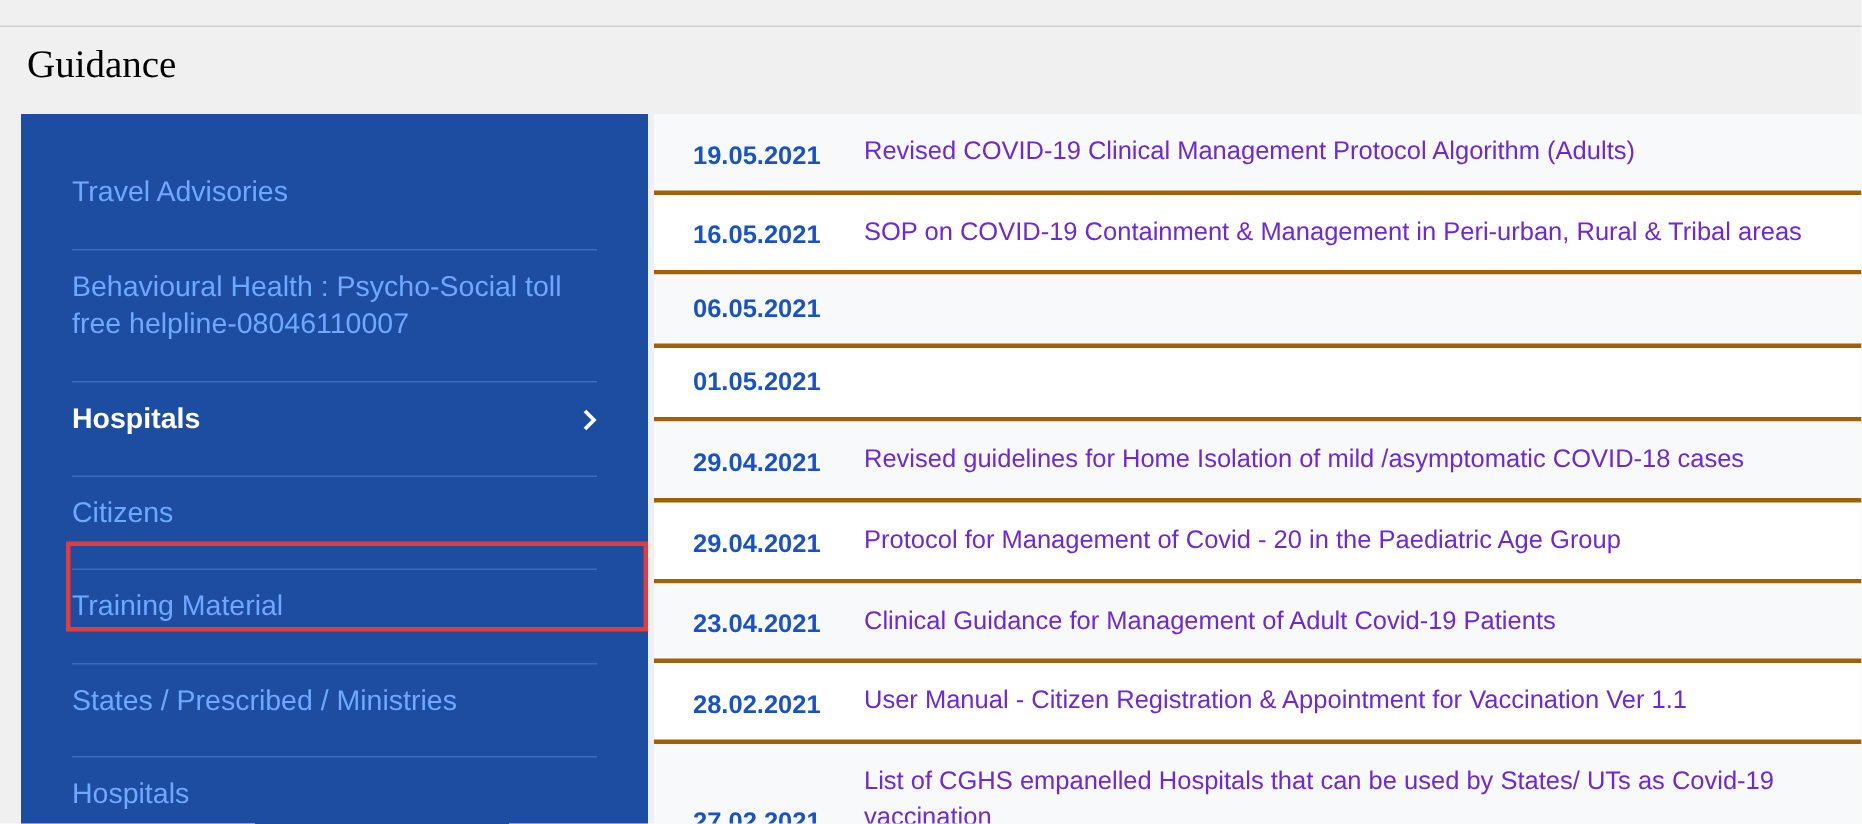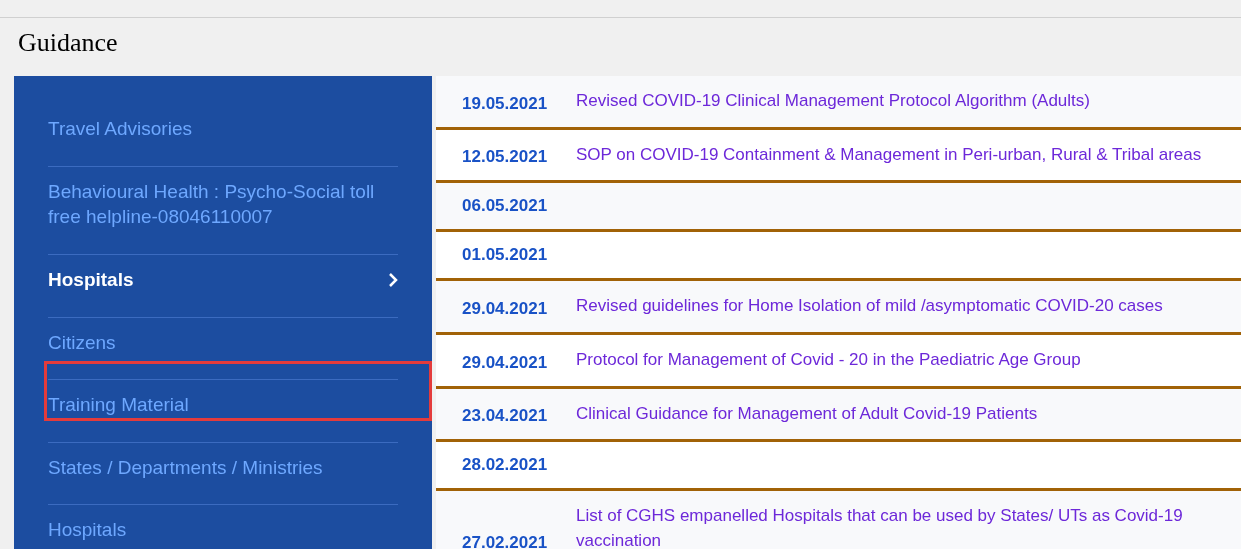--- a/index.html
+++ b/index.html
@@ -123,59 +123,60 @@
           </svg>
         </span>
       </div>
       <div class="sidebar-item">
         <span class="sidebar-item-label">Citizens</span>
       </div>
       <div class="sidebar-item">
         <span class="sidebar-item-label">Training Material</span>
       </div>
       <div class="sidebar-item">
-        <span class="sidebar-item-label">States / Departments / Ministries</span>
+        <span class="sidebar-item-label">States / Prescribed / Ministries</span>
       </div>
       <div class="sidebar-item">
         <span class="sidebar-item-label">Hospitals</span>
       </div>
       <div class="sidebar-item">
         <span class="sidebar-item-label">Awareness Material</span>
       </div>
       <div class="highlight-box" id="hlbox" style="left: 30px; top: 285px; width: 388px; height: 60px;"></div>
   </nav>
   <main class="content" id="content">
 
   <div class="row">
         <span class="row-date">19.05.2021</span>
         <span class="row-title">Revised COVID-19 Clinical Management Protocol Algorithm (Adults)</span>
       </div>
       <div class="row">
-        <span class="row-date">12.05.2021</span>
+        <span class="row-date">16.05.2021</span>
         <span class="row-title">SOP on COVID-19 Containment &amp; Management in Peri-urban, Rural &amp; Tribal areas</span>
       </div>
       <div class="row">
         <span class="row-date">06.05.2021</span>
       </div>
       <div class="row">
         <span class="row-date">01.05.2021</span>
       </div>
       <div class="row">
         <span class="row-date">29.04.2021</span>
-        <span class="row-title">Revised guidelines for Home Isolation of mild /asymptomatic COVID-20 cases</span>
+        <span class="row-title">Revised guidelines for Home Isolation of mild /asymptomatic COVID-18 cases</span>
       </div>
       <div class="row">
         <span class="row-date">29.04.2021</span>
         <span class="row-title">Protocol for Management of Covid - 20 in the Paediatric Age Group</span>
       </div>
       <div class="row">
         <span class="row-date">23.04.2021</span>
         <span class="row-title">Clinical Guidance for Management of Adult Covid-19 Patients</span>
       </div>
       <div class="row">
         <span class="row-date">28.02.2021</span>
+        <span class="row-title">User Manual - Citizen Registration &amp; Appointment for Vaccination Ver 1.1</span>
       </div>
       <div class="row">
         <span class="row-date">27.02.2021</span>
         <span class="row-title">List of CGHS empanelled Hospitals that can be used by States/ UTs as Covid-19 vaccination</span>
       </div>
     </main>
 </div>
 
 </body></html>

